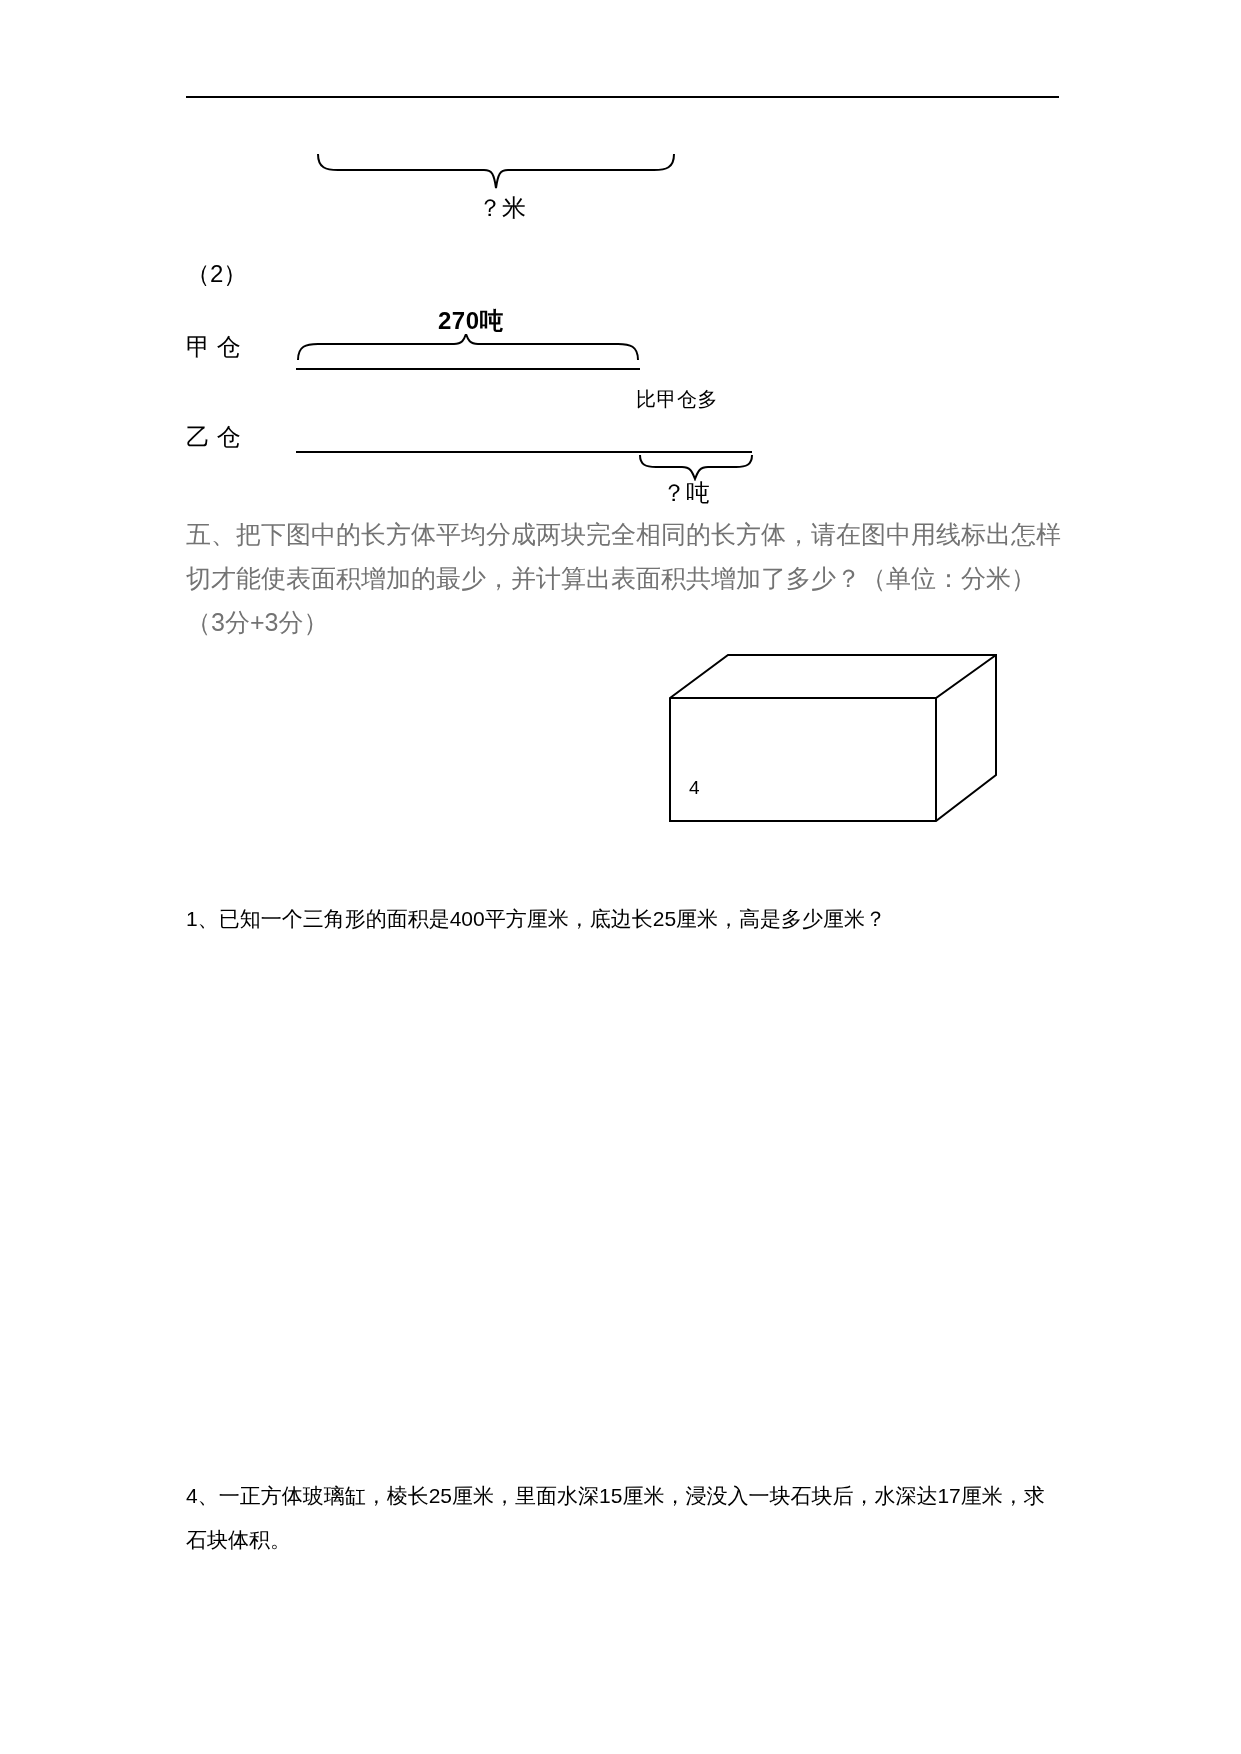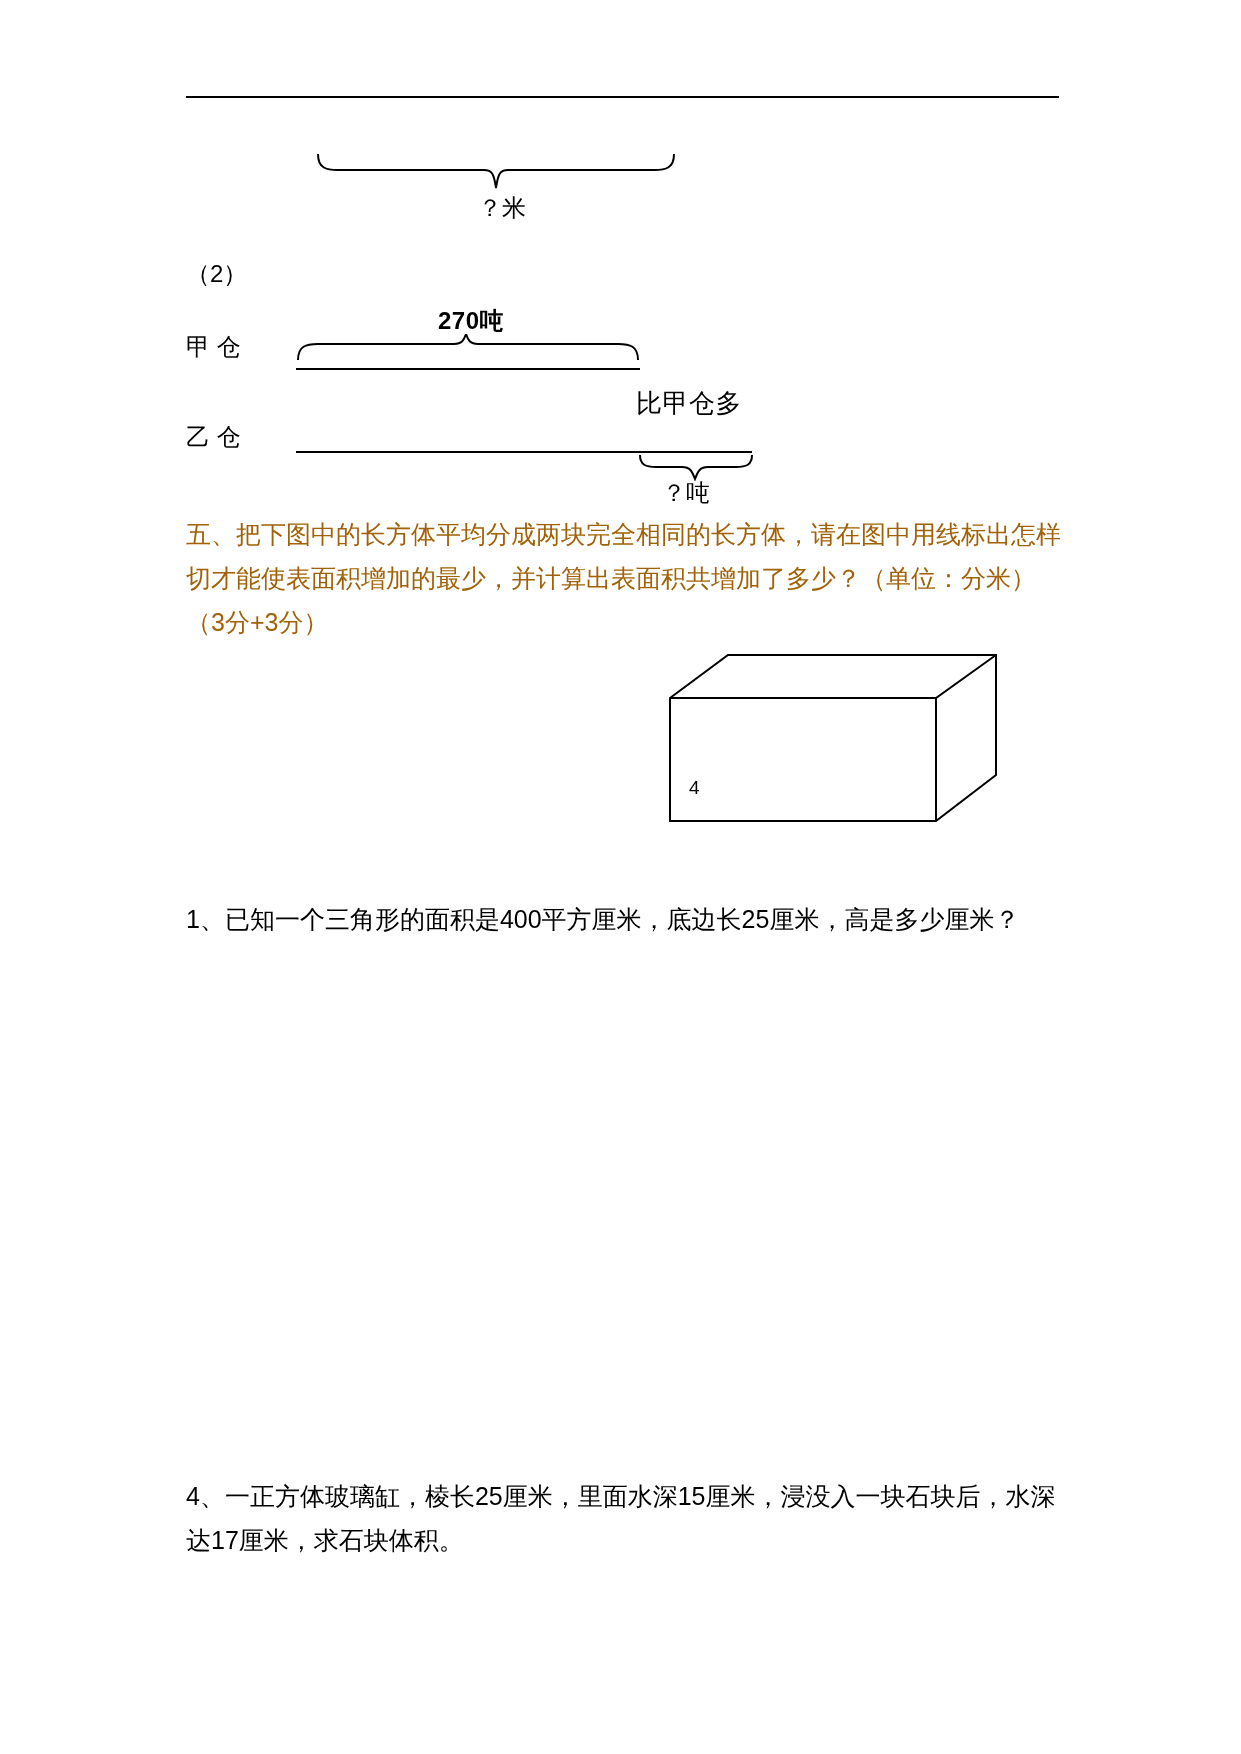--- a/index.html
+++ b/index.html
@@ -28,41 +28,41 @@
     width: 873px;
     height: 0;
     border-top: 2px solid #000;
   }
 
   
   .brace-wrap { position: absolute; }
   .brace-svg { display: block; }
   .lbl {
     position: absolute;
-    font-size: 26px;
+    font-size: 20px;
     letter-spacing: 0.5px;
     white-space: nowrap;
   }
   .lbl-big {
     position: absolute;
     font-size: 24px;
     white-space: nowrap;
   }
 
   
   .para {
     position: absolute;
     font-size: 25px;
     line-height: 44px;
-    color: #a16207;
+    color: #737373;
     white-space: pre-wrap;
   }
   .para-sm {
     position: absolute;
-    font-size: 25px;
+    font-size: 21px;
     line-height: 44px;
     color: #000;
     white-space: pre-wrap;
   }
   .heading {
     position: absolute;
     font-size: 27px;
     line-height: 44px;
     color: #000;
     white-space: nowrap;

